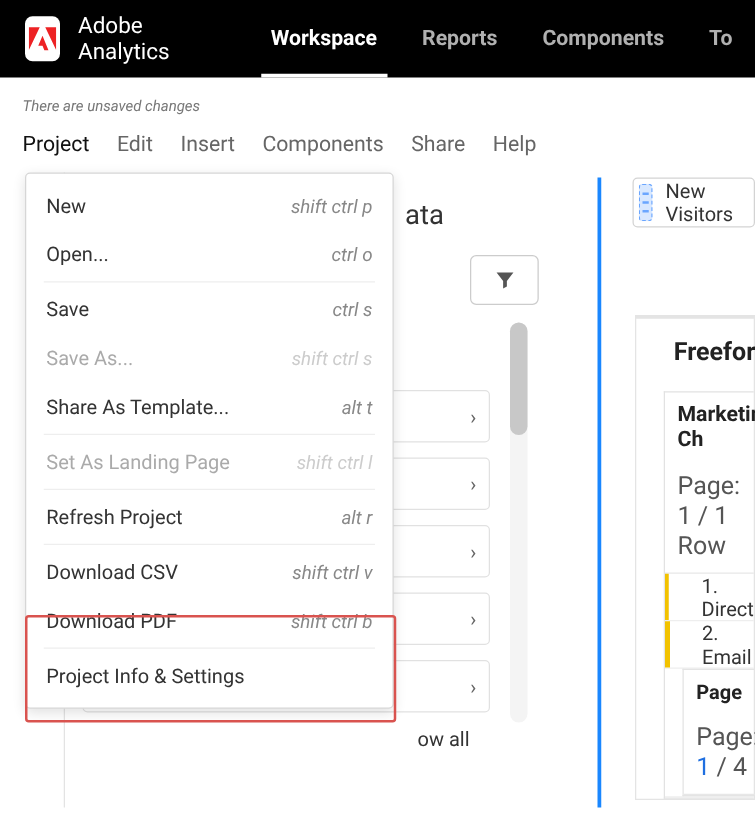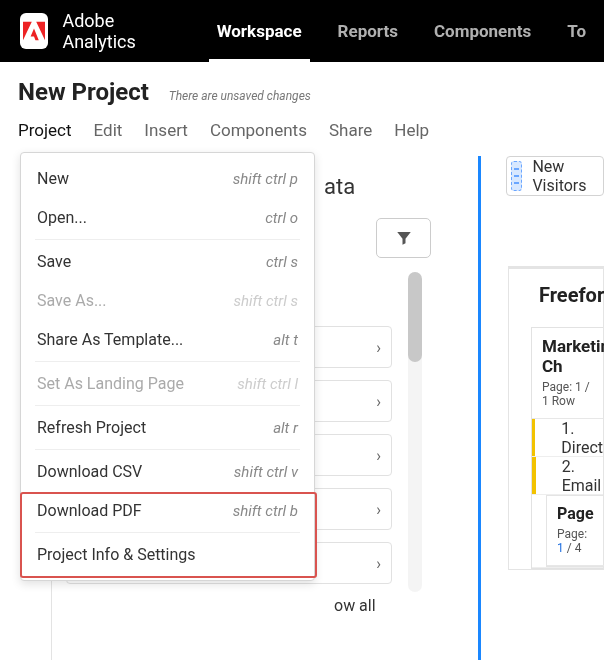--- a/index.html
+++ b/index.html
@@ -57,21 +57,21 @@
 .seg-handle { width: 14px; height: 30px; border-radius: 3px; border: 1px dashed #6aa6ff; background: #d8e8ff; margin-right: 10px; display: flex; flex-direction: column; justify-content: space-around; align-items: center; padding: 3px 0; }
 .seg-handle span { width: 5px; height: 2px; background: #6aa6ff; }
 .segtxt { font-size: 16px; color: #333; }
 
 .freebox { margin-top: 70px; margin-left: 4px; border: 1px solid #e4e4e4; border-top: 3px solid #e4e4e4; padding-top: 4px; }
 .freetitle { display: flex; align-items: center; gap: 14px; padding: 10px 0 20px 16px; font-size: 20px; font-weight: 700; color: #222; }
 .dot { width: 11px; height: 11px; border-radius: 50%; background: #2bd4c9; }
 .tablewrap { margin: 0 0 0 22px; border: 1px solid #e2e2e2; border-right: none; }
 .thead { padding: 8px 10px 10px; border-bottom: 1px solid #e7e7e7; }
 .thead .h1 { font-size: 17px; font-weight: 700; color: #222; }
-.thead .h2 { font-size: 12px; color: #555; margin-top: 4px; }
+.thead .h2 { font-size: 20px; color: #555; margin-top: 14px; }
 .trow { display: flex; align-items: center; height: 38px; border-bottom: 1px solid #eee; }
 .ybar { width: 5px; height: 100%; background: #f2c200; }
 .trow .cell { padding-left: 26px; font-size: 16px; color: #333; }
 .nested { margin-left: 14px; border: 1px solid #e4e4e4; border-right: none; }
 .nested .thead .h1 { font-size: 16px; }
 .nested .thead .h2 .lnk { color: #1f6fe0; }
 </style>
 </head>
 <body>
 
@@ -83,21 +83,20 @@
   </div>
   <div class="brand">Adobe Analytics</div>
   <div class="navitem active">Workspace</div>
   <div class="navitem">Reports</div>
   <div class="navitem">Components</div>
   <div class="navitem">To</div>
 </div>
 
 <div class="subhead">
   <div class="subhead-row1">
-    <div class="proj-title">New Project</div>
     <div class="unsaved">There are unsaved changes</div>
   </div>
   <div class="menubar">
     <span class="mopen">Project</span>
     <span>Edit</span>
     <span>Insert</span>
     <span>Components</span>
     <span>Share</span>
     <span>Help</span>
   </div>

